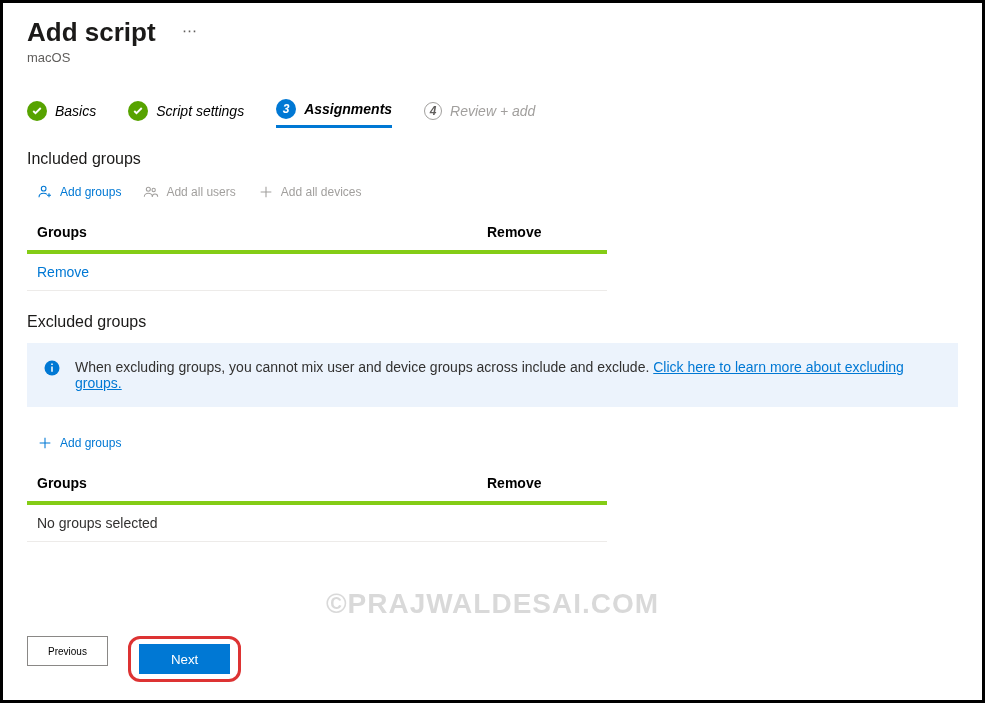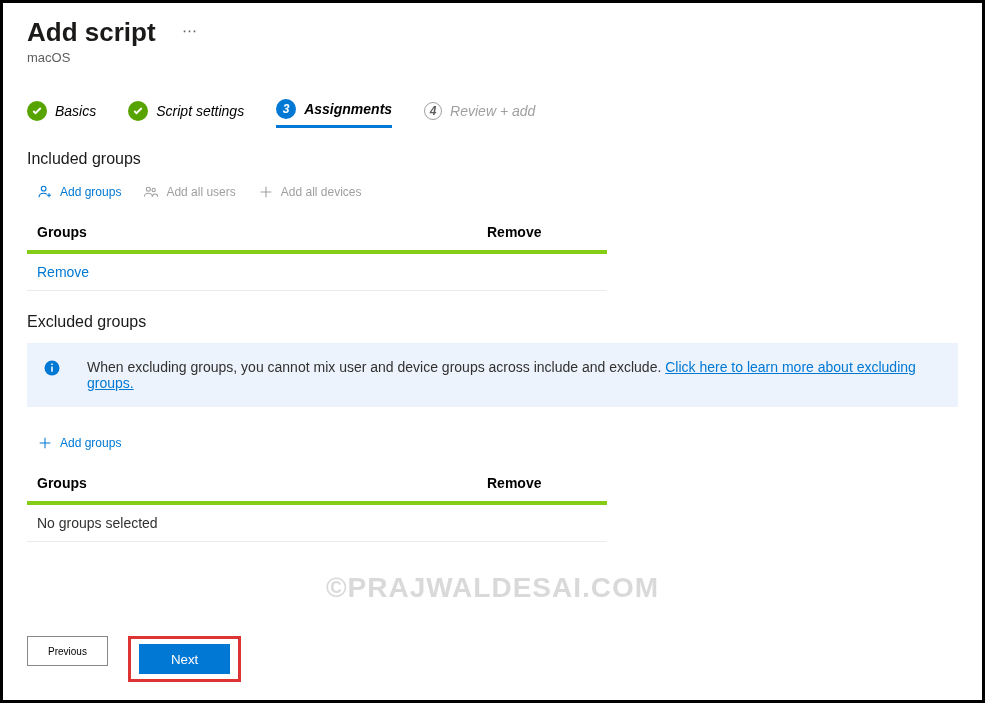--- a/index.html
+++ b/index.html
@@ -27,29 +27,29 @@
 
   .table { margin-top:10px; }
   .thead, .trow { display:flex; padding:10px 10px; }
   .thead { font-weight:600; font-size:14px; border-bottom:4px solid #84cc16;}
   .trow { font-size:14px; border-bottom:1px solid #edebe9;}
   .col-group { flex:0 0 450px; }
   .col-remove { flex:0 0 140px; }
   .remove-link { color:#0078d4; cursor:pointer; }
   .nogroups { color:#323130; }
 
-  .info-box { background:#ecf3fc; display:flex; gap:26px; padding:16px 16px; margin-top:12px; font-size:14px; color:#323130;}
+  .info-box { background:#ecf3fc; display:flex; gap:14px; padding:16px 16px; margin-top:12px; font-size:14px; color:#323130;}
   .info-icon { width:18px; height:18px; flex-shrink:0; }
   .info-box a { color:#0078d4; text-decoration:underline; cursor:pointer; }
 
   .footer { position:absolute; left:24px; bottom:18px; display:flex; gap:20px; }
   .btn { height:30px; padding:0 20px; font-size:10px; border:1px solid #8a8886; background:#fff; cursor:pointer;}
-  .btn-primary-wrap { padding:5px 8px; border:3px solid #d33; border-radius:0; }
+  .btn-primary-wrap { padding:5px 8px; border:3px solid #d33; border-radius:12px; }
   .btn-primary { height:30px; padding:0 32px; background:#0078d4; color:#fff; border:none; font-weight:400; cursor:pointer;}
-  .watermark { position:absolute; bottom:96px; left:50%; transform:translateX(-50%); font-size:28px; font-weight:600; color:rgba(120,120,120,0.28); letter-spacing:1px; white-space:nowrap; pointer-events:none;}
+  .watermark { position:absolute; bottom:80px; left:50%; transform:translateX(-50%); font-size:28px; font-weight:600; color:rgba(120,120,120,0.28); letter-spacing:1px; white-space:nowrap; pointer-events:none;}
 </style>
 </head>
 <body>
 
 <div>
   <h1 class="page-title">Add script</h1>
   <span class="ellipsis-btn">⋯</span>
 </div>
 <div class="page-subtitle">macOS</div>
 

